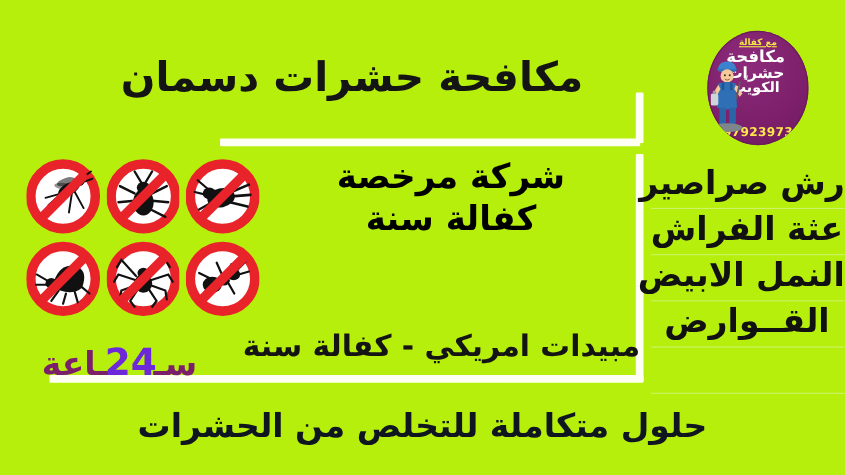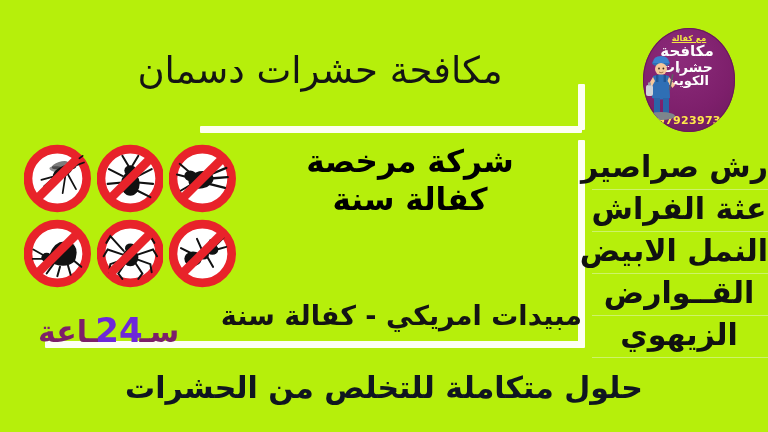--- a/index.html
+++ b/index.html
@@ -21,21 +21,21 @@
   #rule-vert2{left:578px;top:140px;width:7px;height:207px;}
   #rule-bottom-h{left:45px;top:341px;width:540px;height:7px;}
 
   
   .faint{position:absolute;left:592px;width:176px;height:1px;background:#cdf36a;}
 
   
   #title{
     position:absolute;left:60px;top:52px;width:520px;
     text-align:center;
-    font-size:37px;line-height:1.05;font-weight:normal;
+    font-size:37px;line-height:1.05;font-weight:bold;
     color:#141414;letter-spacing:-0.5px;
     white-space:nowrap;
   }
 
   
   #logo{
     position:absolute;left:643px;top:28px;width:92px;height:104px;
     border-radius:50%/50%;
     background:radial-gradient(circle at 40% 30%,#8c2b7a 0%,#7d1f6b 60%,#6c1a5c 100%);
     overflow:hidden;
@@ -263,21 +263,20 @@
   <div id="center-col">
     <div>شركة مرخصة</div>
     <div>كفالة سنة</div>
   </div>
 
   <div id="right-col">
     <div class="rc-item">رش صراصير</div>
     <div class="rc-item">عثة الفراش</div>
     <div class="rc-item">النمل الابيض</div>
     <div class="rc-item">القــوارض</div>
-    <div class="rc-item">الزيهوي</div>
   </div>
   <div class="faint" style="top:189px"></div>
   <div class="faint" style="top:231px"></div>
   <div class="faint" style="top:273px"></div>
   <div class="faint" style="top:315px"></div>
   <div class="faint" style="top:357px"></div>
 
   <div id="mid-band">
     <div id="mid-black">مبيدات امريكي - كفالة سنة</div>
     <div id="mid-purple"><span>سـ</span><span class="num24">24</span><span>ـاعة</span></div>

